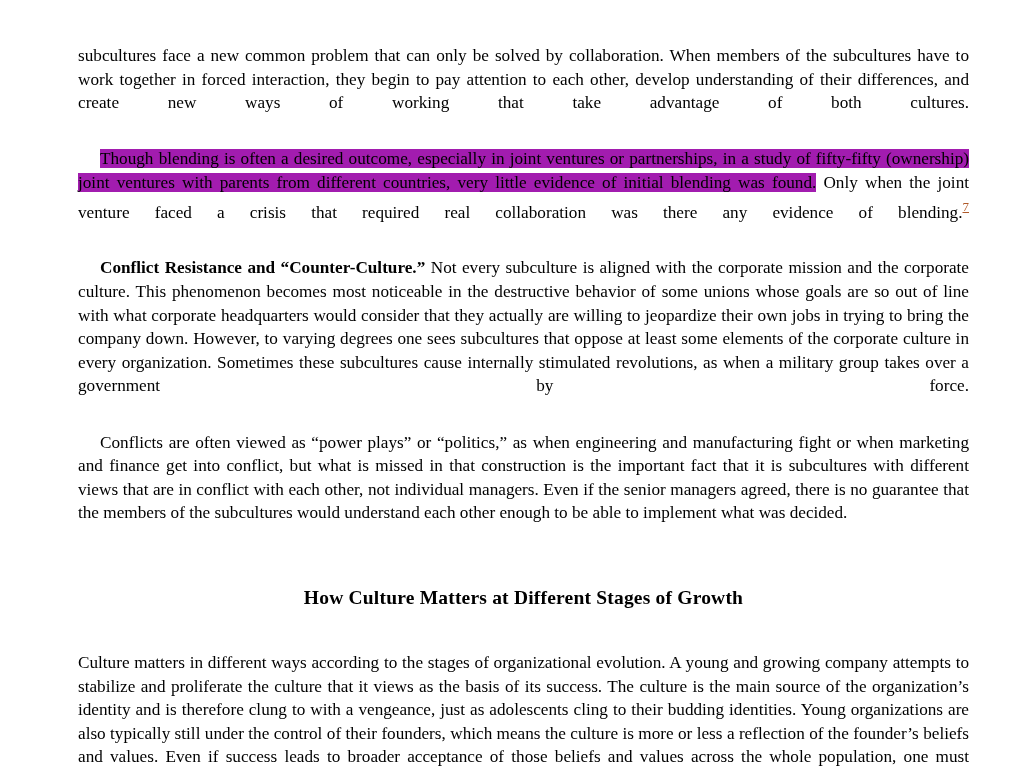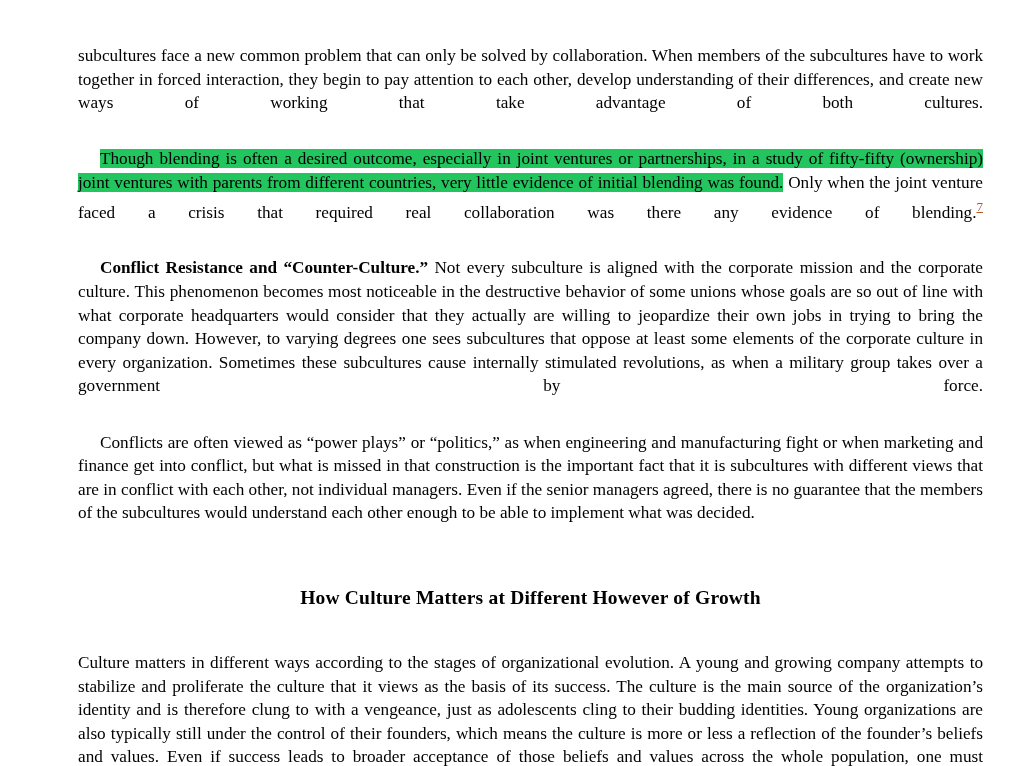--- a/index.html
+++ b/index.html
@@ -13,37 +13,37 @@
     font-family: "Liberation Serif", serif;
     color: #000000;
     overflow: hidden;
   }
   .page {
     position: relative;
     width: 1030px;
     height: 597px;
     background: #ffffff;
     box-sizing: border-box;
-    padding: 44px 47px 0 78px;
+    padding: 44px 61px 0 78px;
   }
   p {
     margin: 0;
     font-size: 17.2px;
     line-height: 23.6px;
     text-align: justify;
     text-justify: inter-word;
     -webkit-hyphens: none;
     hyphens: none;
   }
   p.indent {
     text-indent: 22px;
   }
   .spacer-sm { height: 9px; }
   .mark {
-    background: #22c55e;
+    background: #a21caf;
     box-decoration-break: clone;
     -webkit-box-decoration-break: clone;
   }
   .footnote-ref {
     font-size: 13px;
     vertical-align: super;
     color: #b05a2a;
     text-decoration: underline;
     cursor: pointer;
   }
@@ -82,19 +82,19 @@
   <div class="spacer-sm"></div>
 
   <p class="indent last-line-justify"><span class="runin">Conflict Resistance and “Counter-Culture.”</span><span> Not every subculture is aligned with the corporate mission and the corporate culture. This phenomenon becomes most noticeable in the destructive behavior of some unions whose goals are so out of line with what corporate headquarters would consider that they actually are willing to jeopardize their own jobs in trying to bring the company down. However, to varying degrees one sees subcultures that oppose at least some elements of the corporate culture in every organization. Sometimes these subcultures cause internally stimulated revolutions, as when a military group takes over a government by force.</span></p>
 
   <div class="spacer-sm"></div>
 
   <p class="indent">Conflicts are often viewed as “power plays” or “politics,” as when engineering and manufacturing fight or when marketing and finance get into conflict, but what is missed in that construction is the important fact that it is subcultures with different views that are in conflict with each other, not individual managers. Even if the senior managers agreed, there is no guarantee that the members of the subcultures would understand each other enough to be able to implement what was decided.</p>
 
   <div class="gap-before-heading"></div>
 
-  <h2 class="section-heading">How Culture Matters at Different However of Growth</h2>
+  <h2 class="section-heading">How Culture Matters at Different Stages of Growth</h2>
 
   <div class="gap-after-heading"></div>
 
   <p class="last-line-justify">Culture matters in different ways according to the stages of organizational evolution. A young and growing company attempts to stabilize and proliferate the culture that it views as the basis of its success. The culture is the main source of the organization’s identity and is therefore clung to with a vengeance, just as adolescents cling to their budding identities. Young organizations are also typically still under the control of their founders, which means the culture is more or less a reflection of the founder’s beliefs and values. Even if success leads to broader acceptance of those beliefs and values across the whole population, one must recognize that a challenge to any cultural element is tantamount to questioning the</p>
 
 </div>
 
 </body></html>

